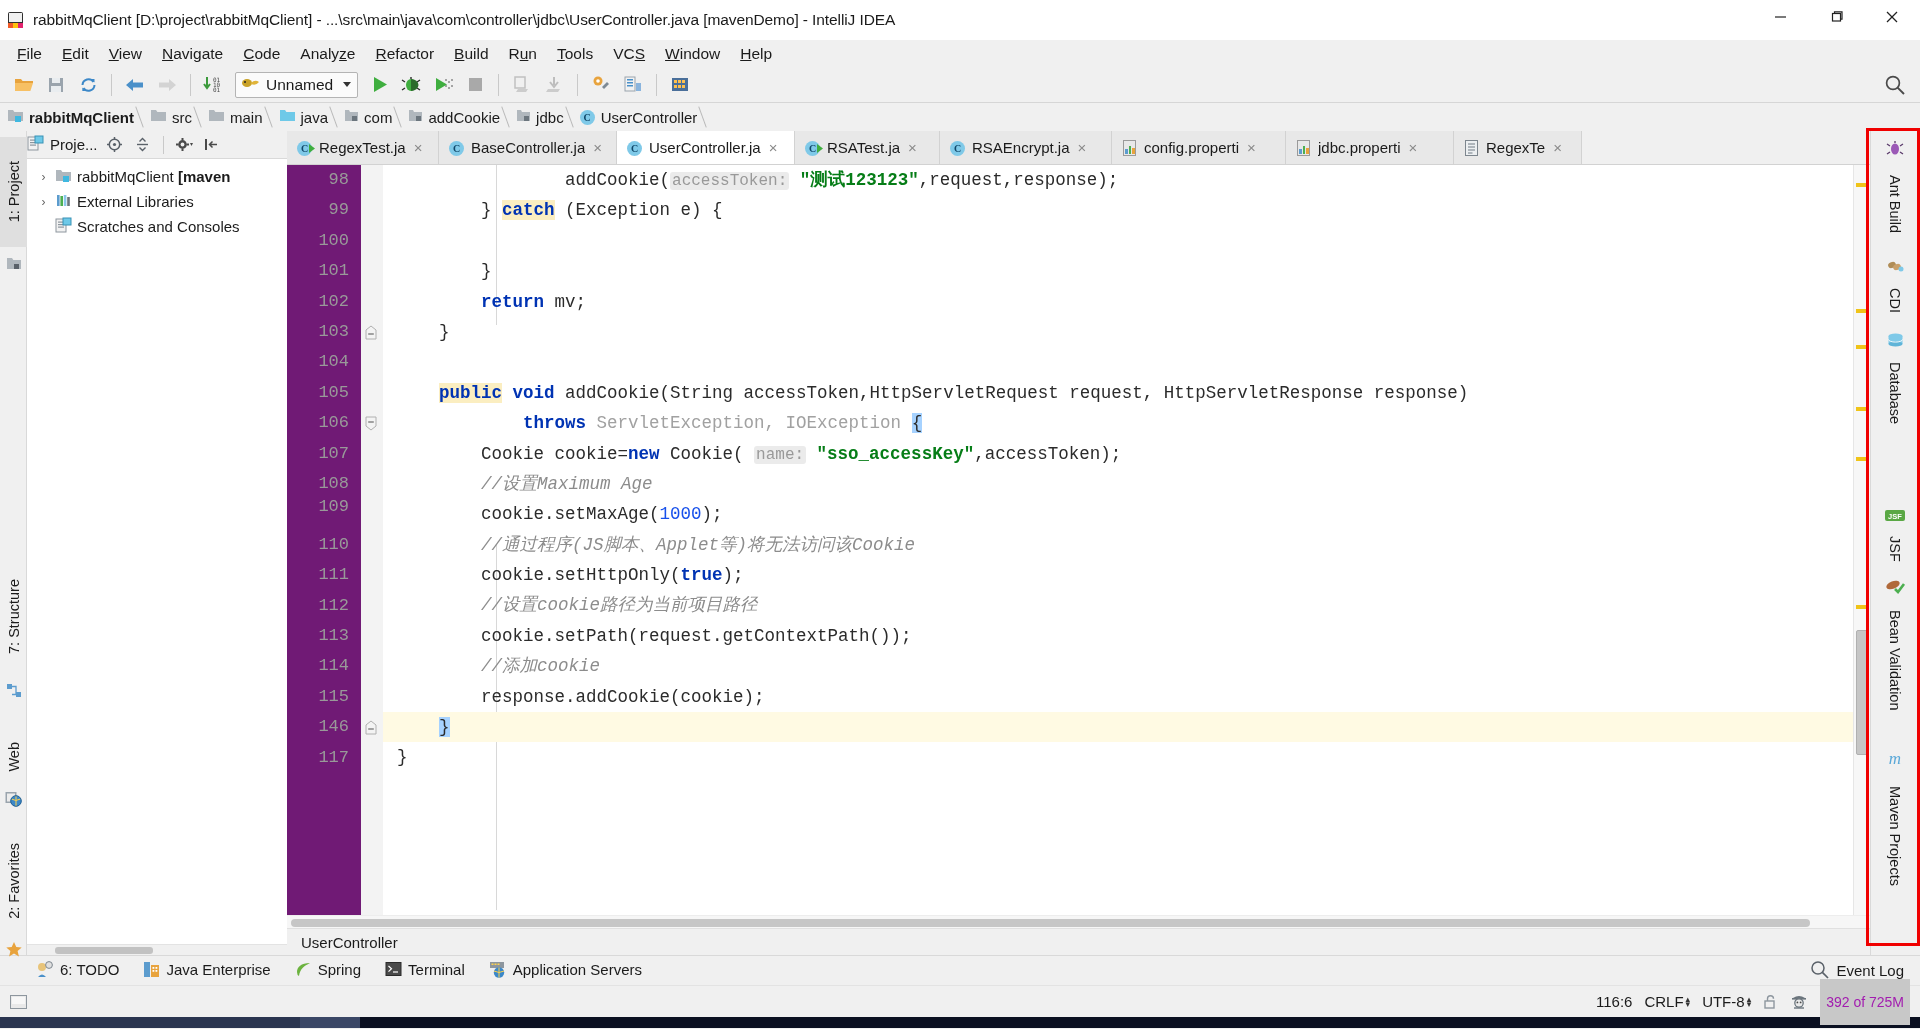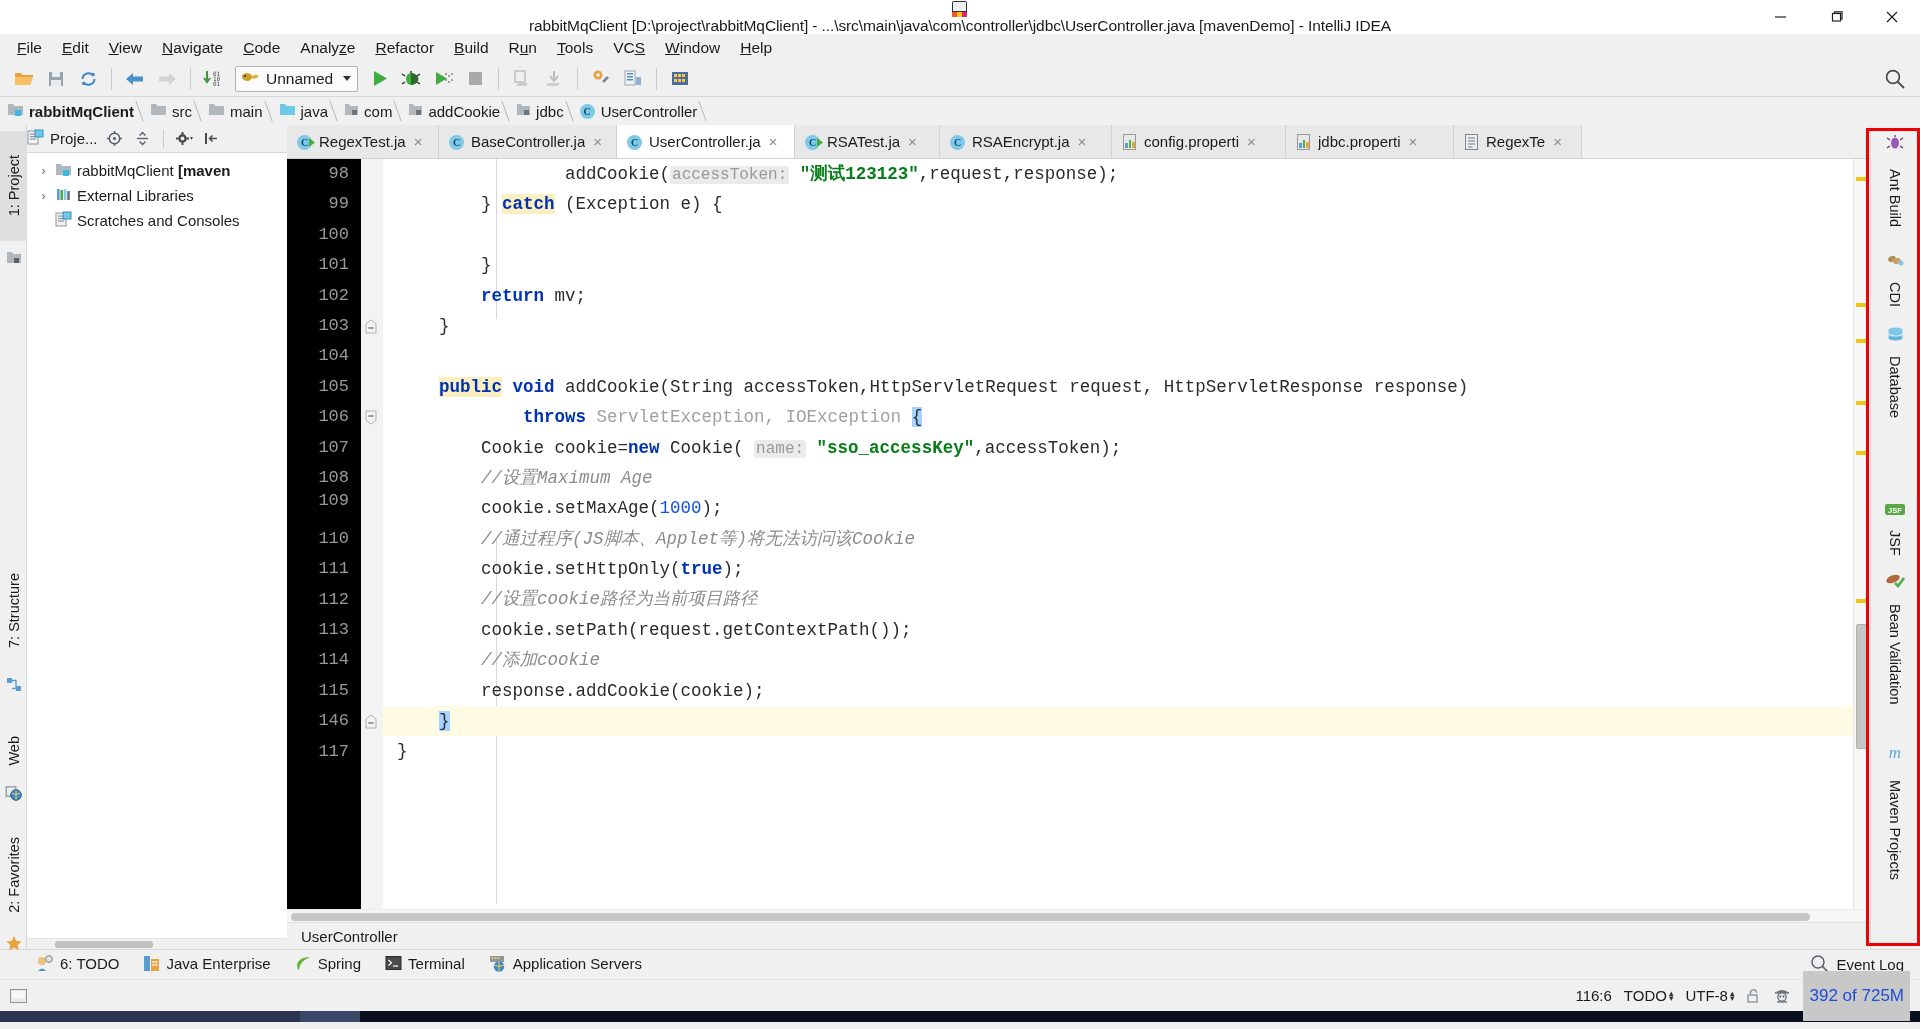--- a/index.html
+++ b/index.html
@@ -7,22 +7,22 @@
     width: 1920px; height: 1029px;
     overflow: hidden;
     font-family: "Liberation Sans", sans-serif;
     background: #f0f0f0;
     -webkit-font-smoothing: antialiased;
   }
   #app { position: relative; width: 1920px; height: 1029px; background: #f0f0f0; }
 
   
   .titlebar {
-    height: 34px; background: #ffffff; display: flex; align-items: center;
-    border-bottom: 1px solid #ffffff; position: relative; flex-direction: column;
+    height: 40px; background: #ffffff; display: flex; align-items: center;
+    border-bottom: 1px solid #ffffff; position: relative;
   }
   .title-ico {
     width: 17px; height: 17px; margin-left: 8px; margin-right: 8px;
     position: relative; flex: 0 0 auto;
   }
   .title-ico .b1 { position:absolute; left:0; top:1px; width:15px; height:15px; background:#2f2f2f; border-radius:2px;}
   .title-ico .b2 { position:absolute; left:1px; top:2px; width:13px; height:9px; background:#f0f0f0;}
   .title-ico .b3 { position:absolute; left:0; bottom:0; width:5px;  height:5px; background:#f05a28;}
   .title-ico .b4 { position:absolute; left:5px; bottom:0; width:5px; height:5px; background:#ffc20e;}
   .title-ico .b5 { position:absolute; left:10px;bottom:0; width:5px; height:5px; background:#e3246f;}
@@ -135,21 +135,21 @@
   }
   .jico .runmk { position:absolute; right:-2px; top:-1px; width:7px; height:9px; }
   .pico { width:16px; height:16px; flex:0 0 16px; position:relative; }
   .pico .sheet { position:absolute; left:1px; top:0px; width:13px; height:16px; background:#e8e8e8; border:1px solid #9a9a9a;}
   .pico .b { position:absolute; bottom:2px; width:2.5px; }
   .tico { width:16px;height:16px;flex:0 0 16px;position:relative;}
 
   
   .codearea { flex: 1 1 auto; display: flex; position: relative; background: #fff; min-height: 0; overflow: hidden; }
   .gutter {
-    width: 74px; flex: 0 0 74px; background: #000000; position: relative;
+    width: 74px; flex: 0 0 74px; background: #701a75; position: relative;
     border-right: 0px solid #e0e0e0;
   }
   .gutter .ln {
     position: absolute; right: 12px; font-family: "Liberation Mono", monospace;
     font-size: 17px; color: #999999; line-height: 30.4px; height: 30.4px;
   }
   .foldcol { width: 22px; flex: 0 0 22px; background: #f3f3f3; position: relative; }
   .foldmark { position: absolute; left: 3px; width: 14px; height: 30.4px; display:flex; align-items:center; justify-content:center;}
   .codewrap { flex: 1 1 auto; position: relative; overflow: hidden; background: #fff; }
   .codelines {
@@ -213,21 +213,21 @@
 
   
   .statusbar {
     height: 32px; background: #f0f0f0; display: flex; align-items: center;
     padding-left: 10px; font-size: 15px; color: #1b1b1b; border-top: 1px solid #e3e3e3;
   }
   .sb-right { margin-left: auto; display: flex; align-items: center; gap: 12px; padding-right: 10px; }
   .sb-item { display: flex; align-items: center; gap: 2px; white-space: nowrap; }
   .updown { display: inline-flex; flex-direction: column; line-height: 5px; font-size: 9px; color:#333; }
   .mem {
-    background: #c8c8c8; padding: 15px 6px; font-size: 17px; color: #1d4ed8; white-space: nowrap;
+    background: #c8c8c8; padding: 15px 6px; font-size: 14px; color: #a21caf; white-space: nowrap;
   }
   
   .taskbar { height: 11px; background: #0b1021; display:flex; align-items:center;}
   .taskbar .tseg { height:11px; background:#2b3550; }
 </style>
 </head>
 <body>
 
 <div id="app">
 
@@ -917,21 +917,21 @@
   <div class="statusbar">
     <div style="width:20px;height:16px;display:flex;align-items:center;">
       <svg width="17" height="14" viewBox="0 0 17 14">
         <rect x="0.5" y="0.5" width="16" height="13" fill="#e9e9e9" stroke="#8d969e"></rect>
         <rect x="2" y="2" width="13" height="7" fill="#f7f7f7"></rect>
       </svg>
     </div>
     <div class="sb-right">
       <span class="sb-item">116:6</span>
       <span class="sb-item">
-        <span>TODO</span>
+        <span>CRLF</span>
         <span class="updown">▴<br>▾</span>
       </span>
       <span class="sb-item">
         <span>UTF-8</span>
         <span class="updown">▴<br>▾</span>
       </span>
       <span class="sb-item">
         <svg width="15" height="16" viewBox="0 0 15 16">
           <rect x="2" y="7" width="9" height="7" fill="none" stroke="#8d969e" stroke-width="1.4"></rect>
           <path d="M4.5 7 V4.8 a3 3 0 0 1 6 0" fill="none" stroke="#8d969e" stroke-width="1.4"></path>

